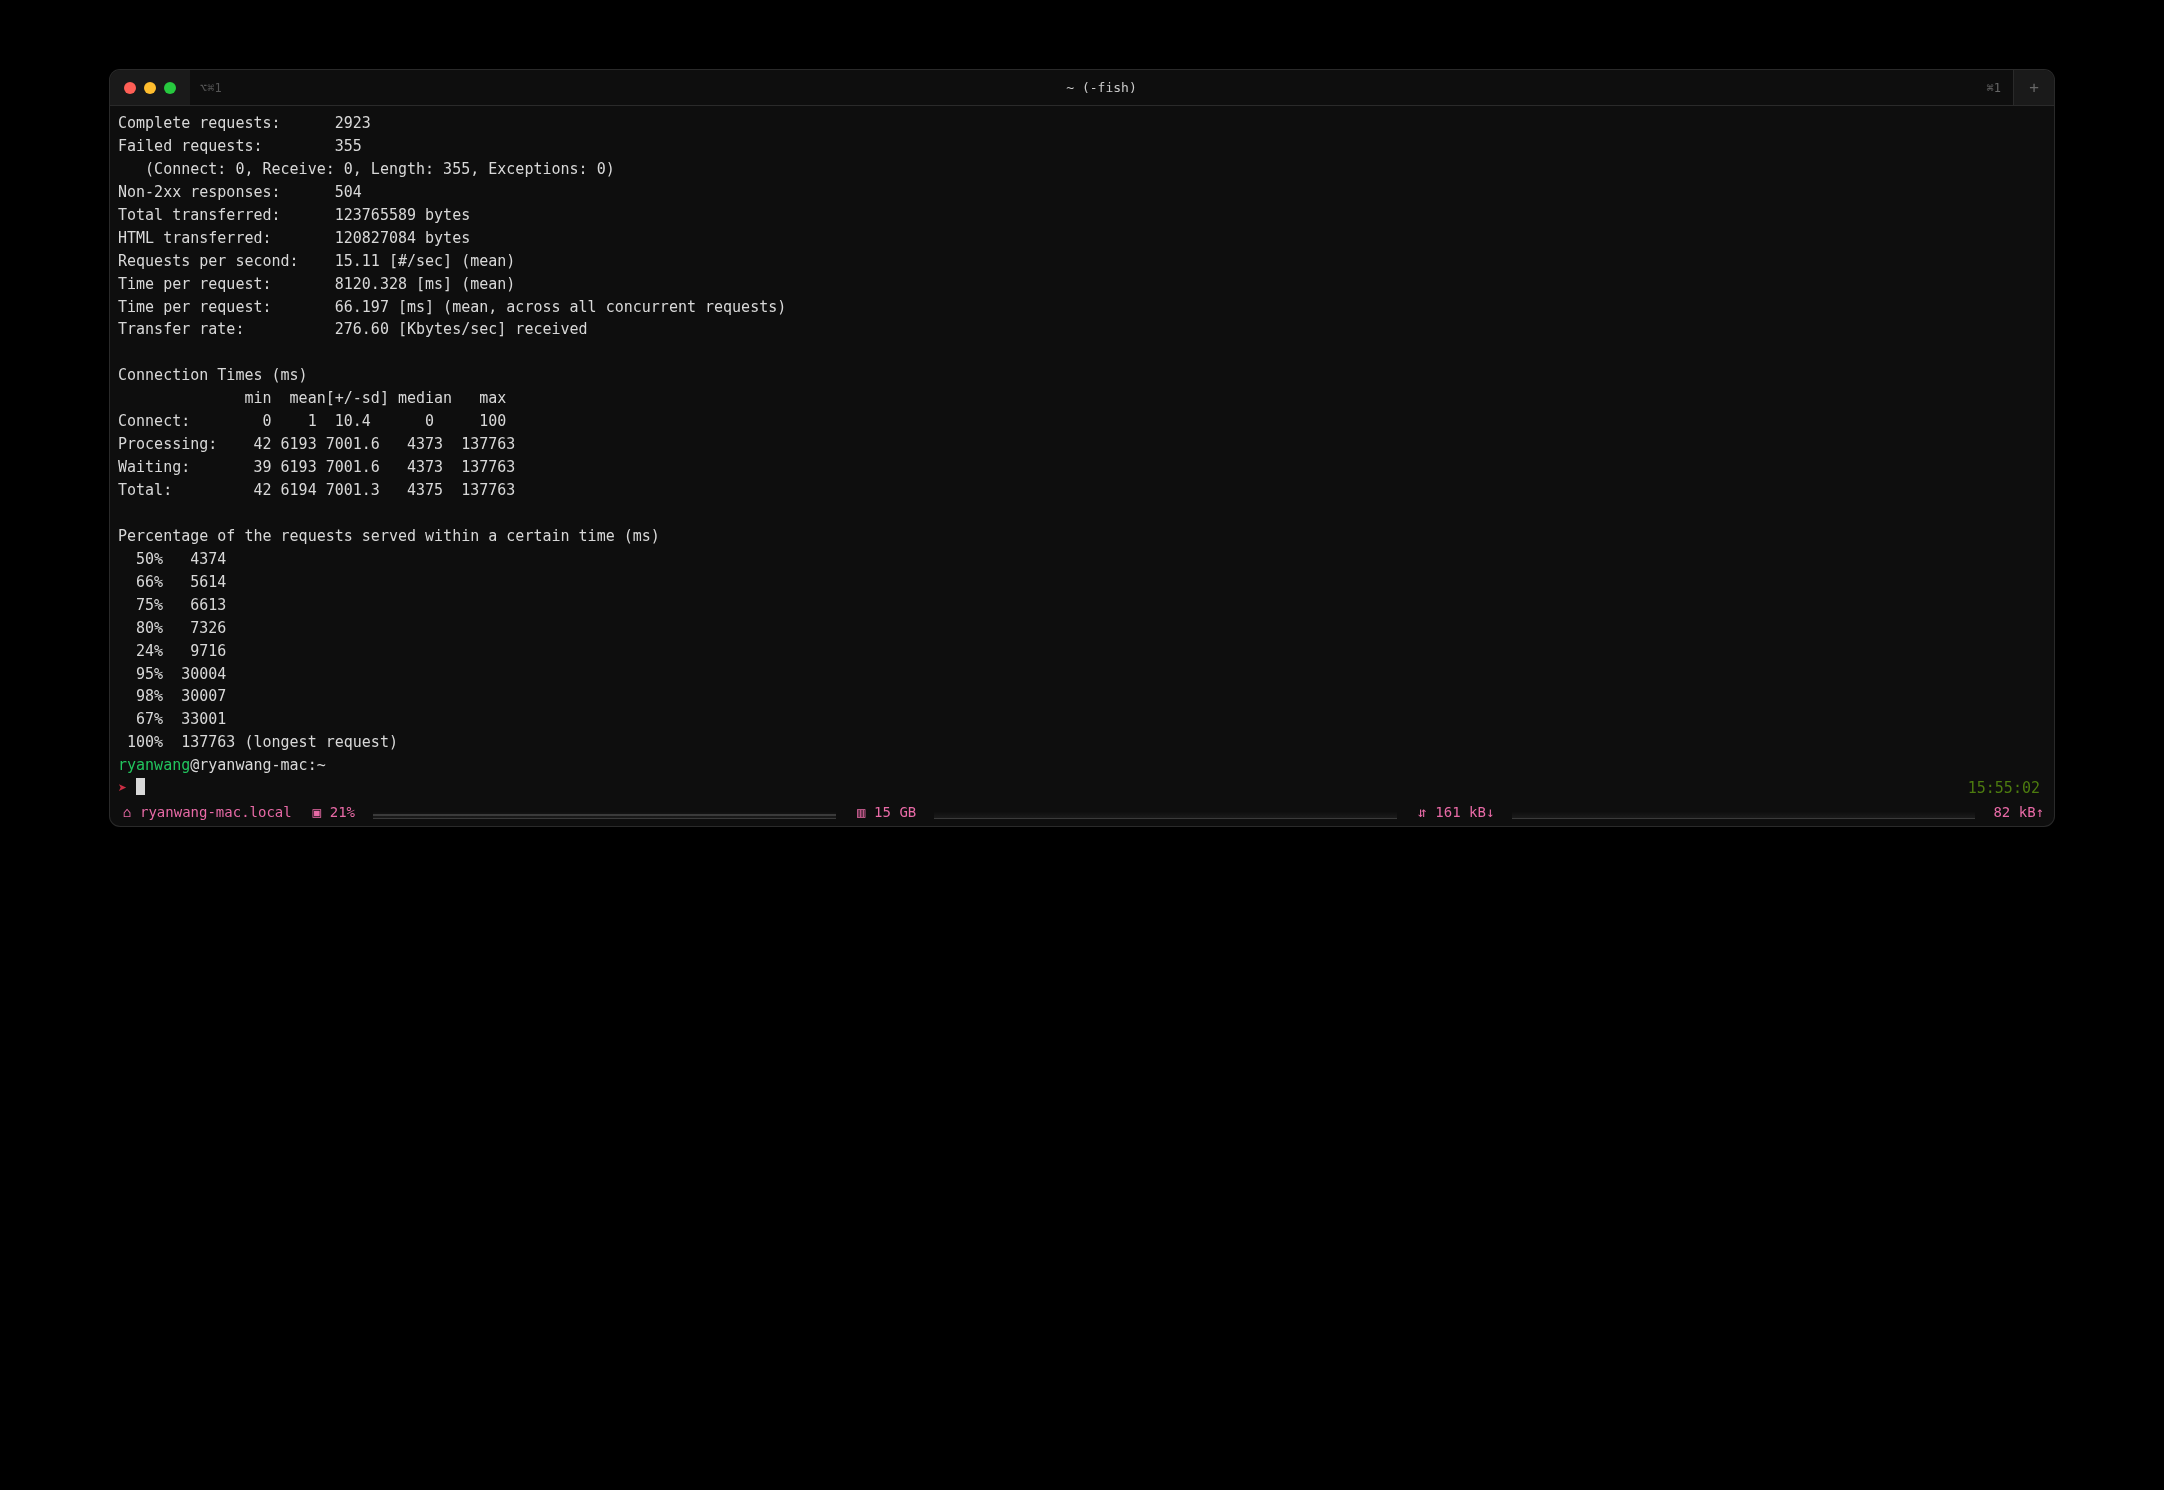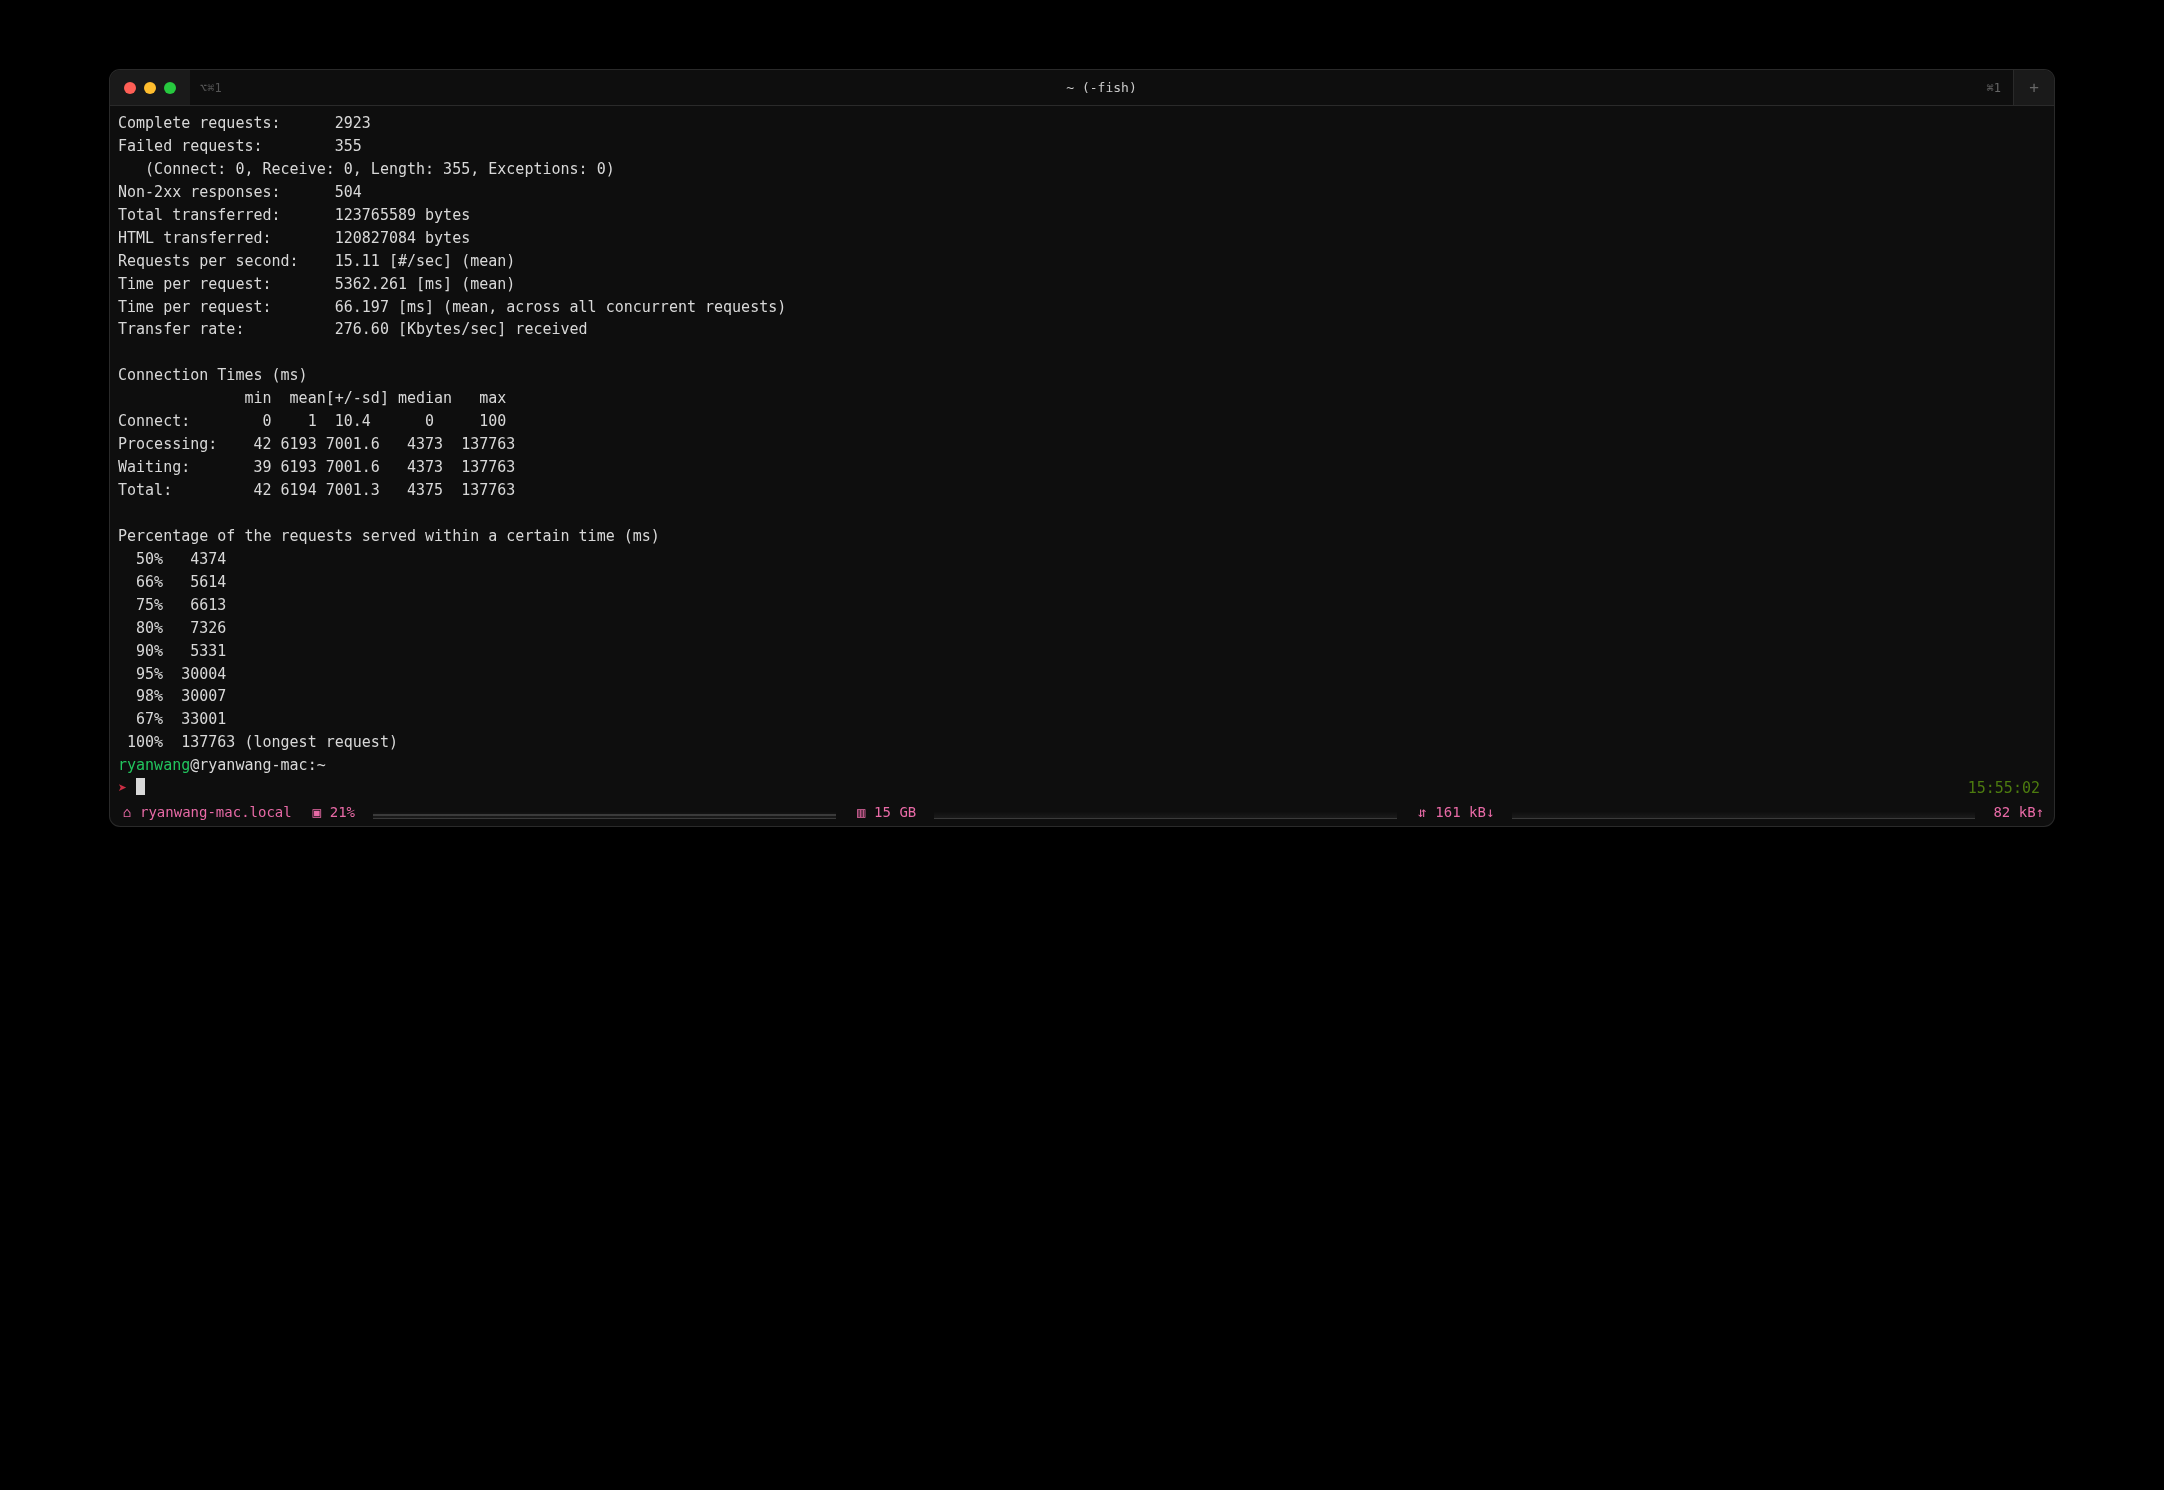--- a/index.html
+++ b/index.html
@@ -135,37 +135,37 @@
     <div class="newtab">+</div>
   </div>
 
   <div class="terminal"><span>Complete requests:      2923</span>
 <span>Failed requests:        355</span>
 <span>   (Connect: 0, Receive: 0, Length: 355, Exceptions: 0)</span>
 <span>Non-2xx responses:      504</span>
 <span>Total transferred:      123765589 bytes</span>
 <span>HTML transferred:       120827084 bytes</span>
 <span>Requests per second:    15.11 [#/sec] (mean)</span>
-<span>Time per request:       5362.261 [ms] (mean)</span>
+<span>Time per request:       8120.328 [ms] (mean)</span>
 <span>Time per request:       66.197 [ms] (mean, across all concurrent requests)</span>
 <span>Transfer rate:          276.60 [Kbytes/sec] received</span>
 <span></span>
 <span>Connection Times (ms)</span>
 <span>              min  mean[+/-sd] median   max</span>
 <span>Connect:        0    1  10.4      0     100</span>
 <span>Processing:    42 6193 7001.6   4373  137763</span>
 <span>Waiting:       39 6193 7001.6   4373  137763</span>
 <span>Total:         42 6194 7001.3   4375  137763</span>
 <span></span>
 <span>Percentage of the requests served within a certain time (ms)</span>
 <span>  50%   4374</span>
 <span>  66%   5614</span>
 <span>  75%   6613</span>
 <span>  80%   7326</span>
-<span>  90%   5331</span>
+<span>  24%   9716</span>
 <span>  95%  30004</span>
 <span>  98%  30007</span>
 <span>  67%  33001</span>
 <span> 100%  137763 (longest request)</span>
 <span class="prompt-user">ryanwang</span><span class="prompt-host">@</span><span class="prompt-host">ryanwang-mac</span><span class="prompt-host">:</span><span class="prompt-host">~</span>
 <span class="prompt-arrow">➤</span> <span class="cursor"></span><span class="time-right">15:55:02</span>
 </div>
 
   <div class="statusbar">
     <div class="seg">

